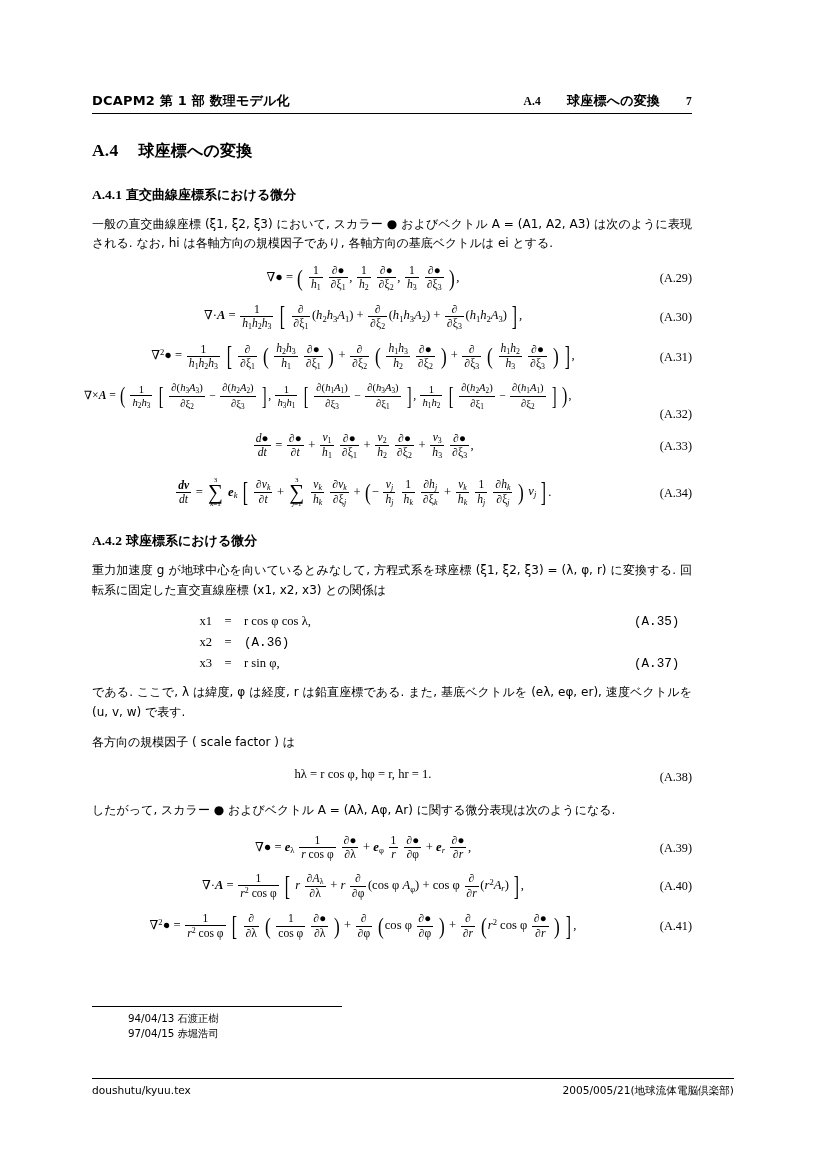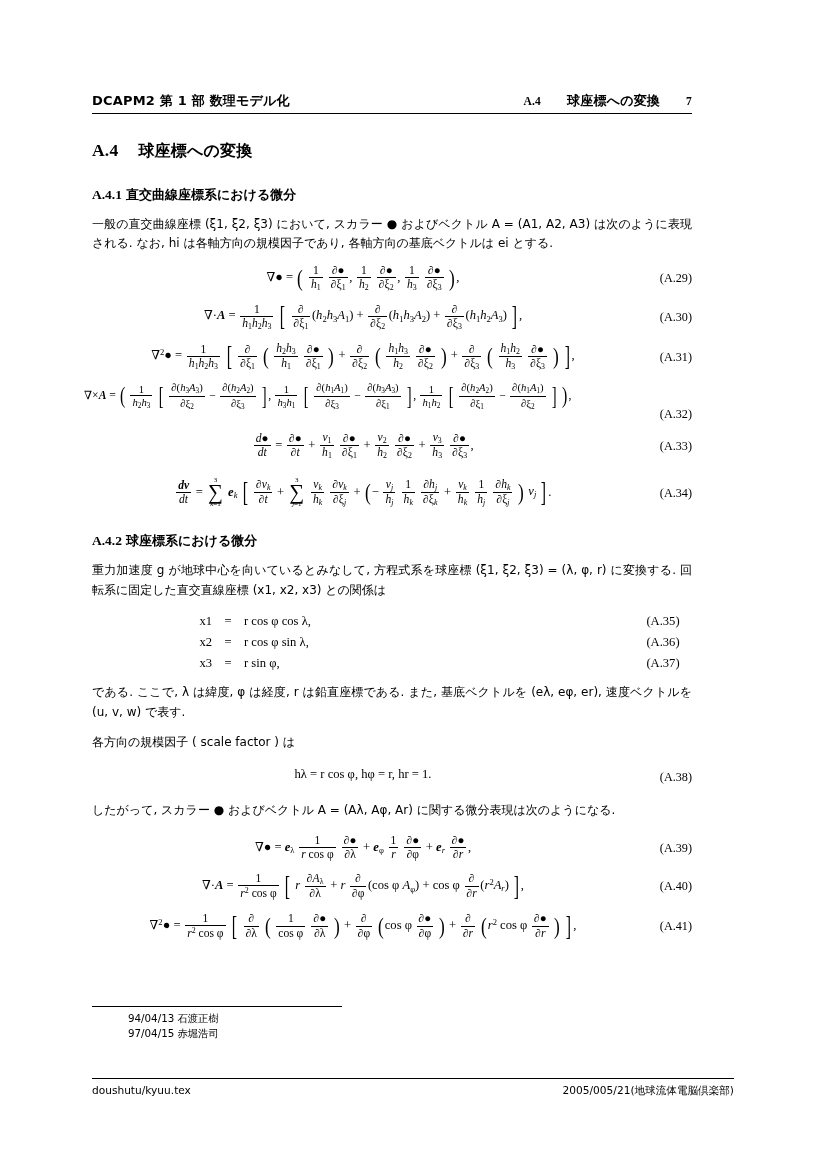--- a/index.html
+++ b/index.html
@@ -139,21 +139,21 @@
   .alignrow {
     display: grid;
     grid-template-columns: 120px 32px 1fr 58px;
     align-items: center;
     font-size: 12.6px;
     margin: 6px 0;
   }
   .alignrow .lhs { text-align: right; }
   .alignrow .rel { text-align: center; }
   .alignrow .rhs { text-align: left; }
-  .alignrow .tag { text-align: center; }
+  .alignrow .tag { text-align: left; font-family: Liberation Mono, monospace; }
 
   
   .footnote {
     position: absolute;
     left: 92px;
     top: 1006px;
     width: 280px;
   }
   .footnote .fnrule {
     border-top: 0.8px solid #000;
@@ -332,21 +332,20 @@
     <div style="margin: 14px 0 12px 0;">
       <div class="alignrow">
         <div class="lhs">x1</div>
         <div class="rel">=</div>
         <div class="rhs">r cos φ cos λ,</div>
         <div class="tag">(A.35)</div>
       </div>
       <div class="alignrow">
         <div class="lhs">x2</div>
         <div class="rel">=</div>
-        <div class="rhs">r cos φ sin λ,</div>
         <div class="tag">(A.36)</div>
       </div>
       <div class="alignrow">
         <div class="lhs">x3</div>
         <div class="rel">=</div>
         <div class="rhs">r sin φ,</div>
         <div class="tag">(A.37)</div>
       </div>
     </div>
 

